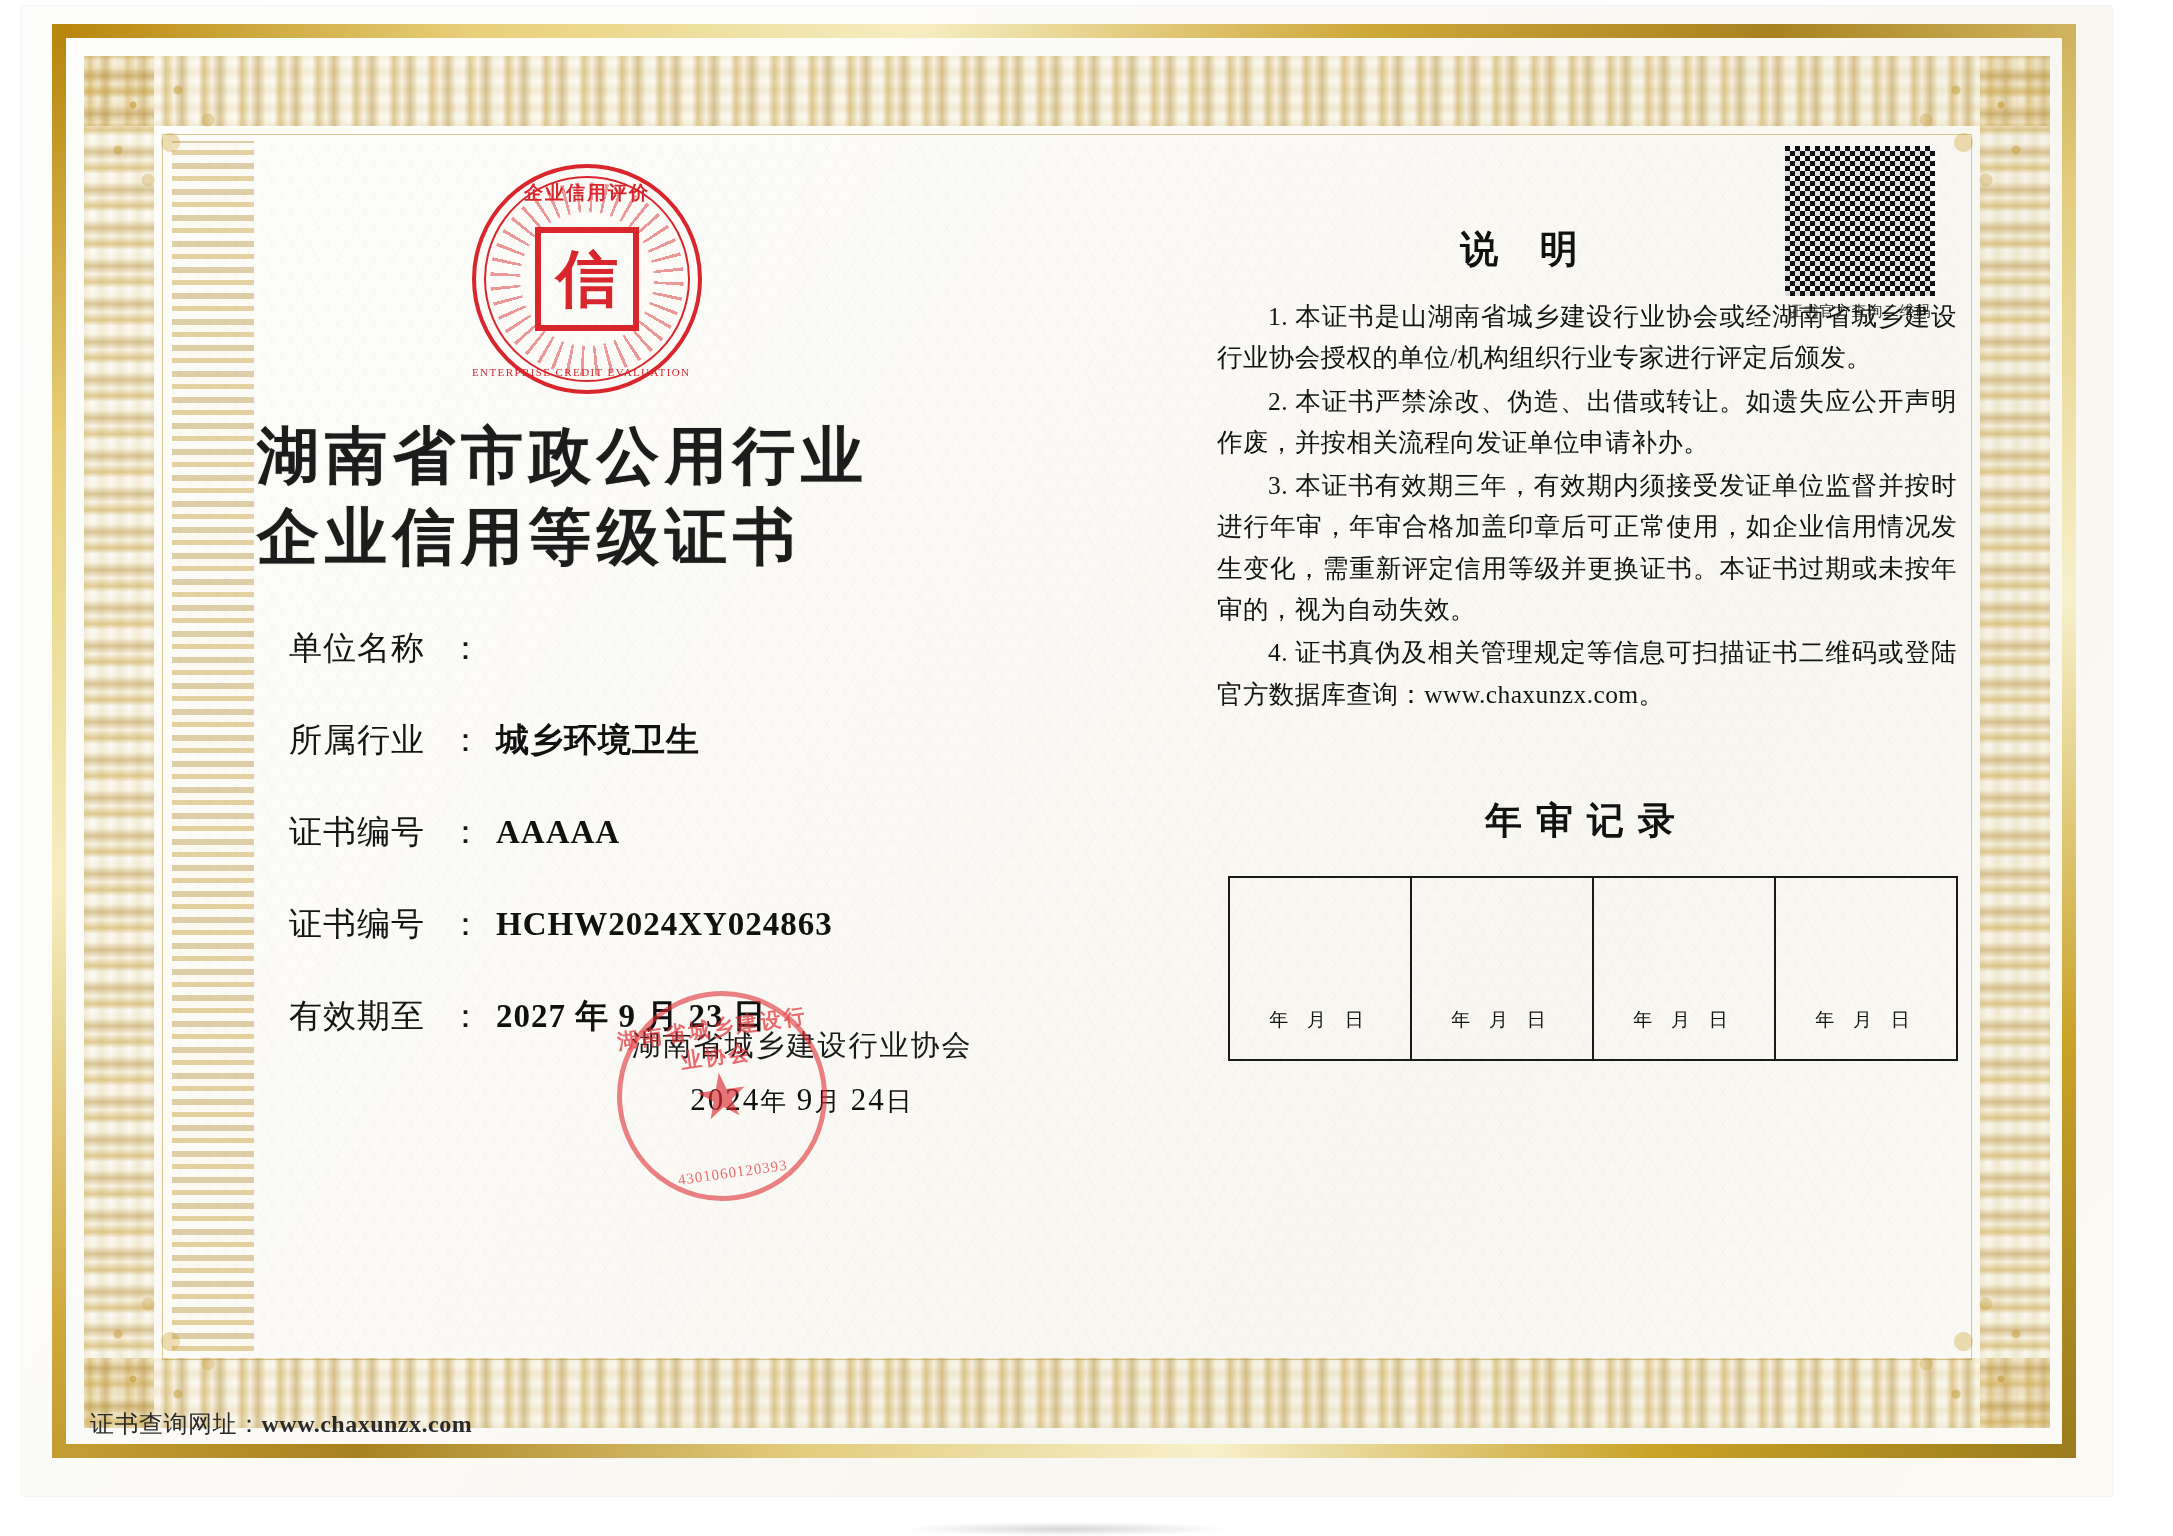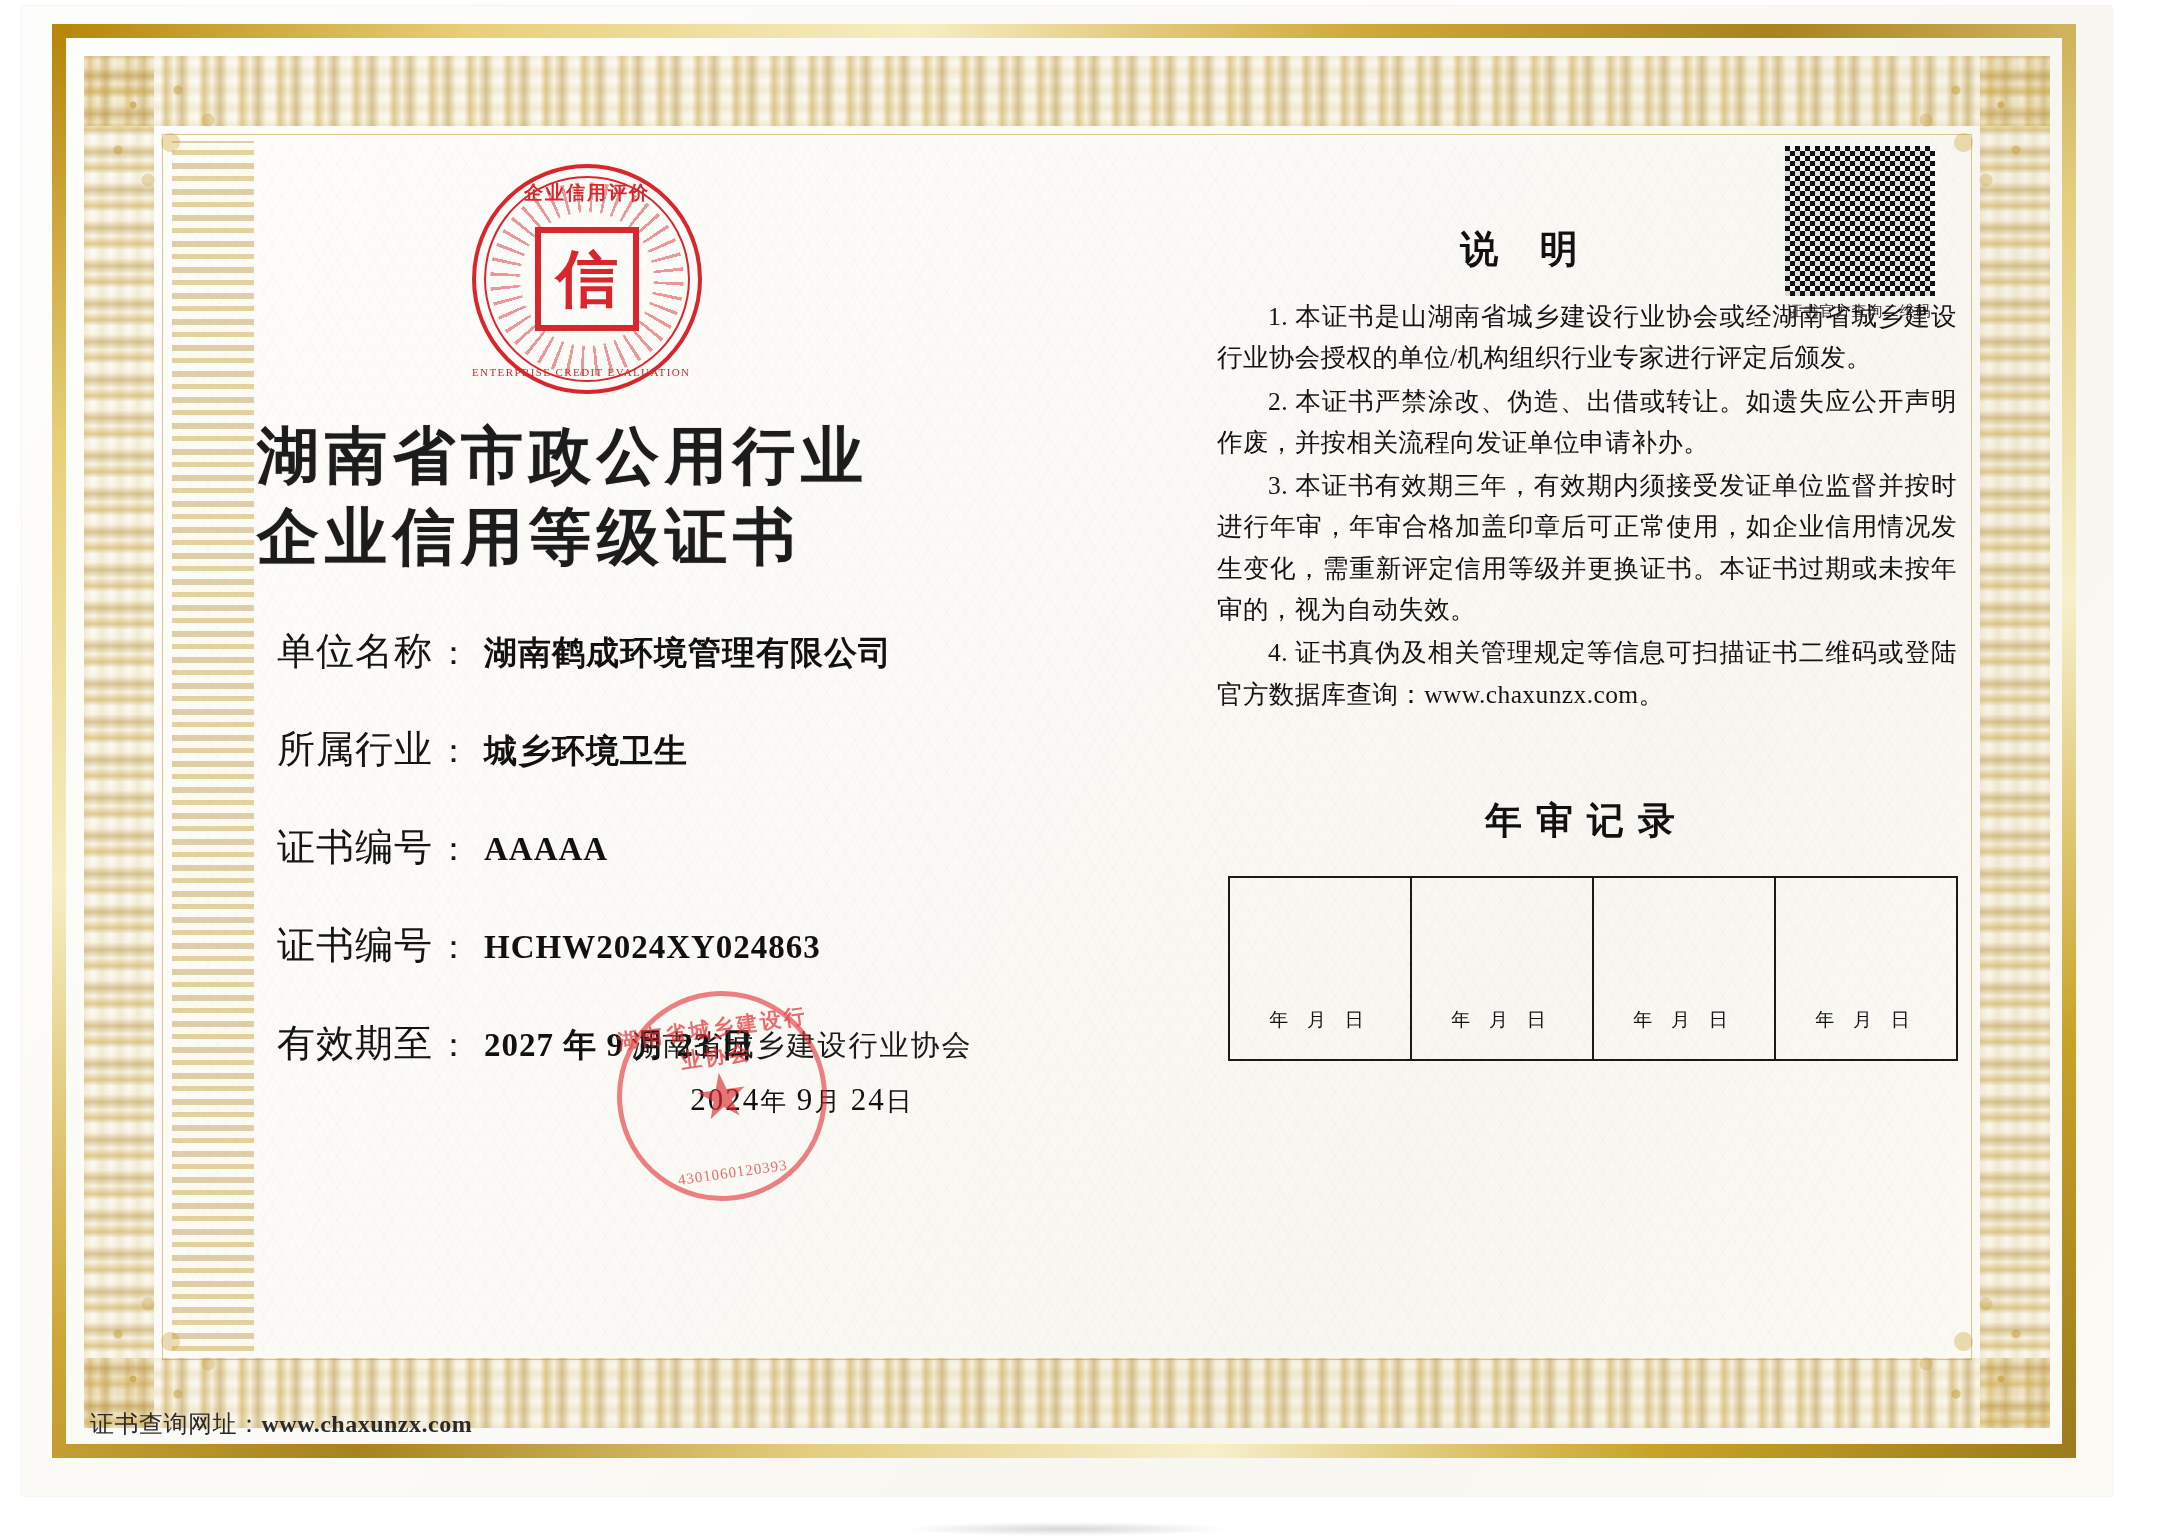--- a/index.html
+++ b/index.html
@@ -161,22 +161,23 @@
     font-family:"Liberation Serif","DejaVu Serif",serif;
     text-shadow:0 0 1px rgba(0,0,0,.45);
   }
   .cert-title .l2{display:block;}
 
   .fields{position:absolute;left:20px;top:480px;width:900px;}
   .field-row{
     display:flex;align-items:baseline;margin-bottom:47px;
   }
   .field-label{
-    width:160px;font-size:38px;color:#151515;letter-spacing:1px;
+    width:160px;font-size:33px;color:#151515;letter-spacing:1px;
     font-family:"Liberation Serif",serif;
+    margin-left:12px;
   }
   .field-colon{font-size:33px;color:#151515;margin-right:14px;}
   .field-value{
     font-size:33px;color:#111;font-weight:bold;letter-spacing:1px;
     font-family:"Liberation Serif",serif;
   }
 
   
   .issuer-block{
     position:absolute;left:330px;top:880px;width:430px;text-align:center;
@@ -302,21 +303,20 @@
       <div class="cert-title">
         <span class="l1">湖南省市政公用行业</span>
         <span class="l2">企业信用等级证书</span>
       </div>
 
       <div class="fields">
 
         <div class="field-row">
           <span class="field-label">单位名称</span>
           <span class="field-colon">：</span>
-          <span class="field-value">湖南鹤成环境管理有限公司</span>
         </div>
 
         <div class="field-row">
           <span class="field-label">所属行业</span>
           <span class="field-colon">：</span>
           <span class="field-value">城乡环境卫生</span>
         </div>
 
         <div class="field-row">
           <span class="field-label">证书编号</span>

